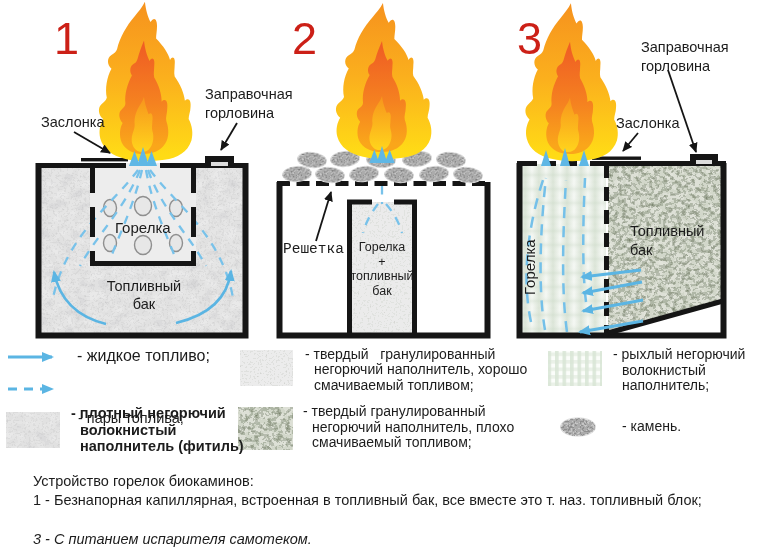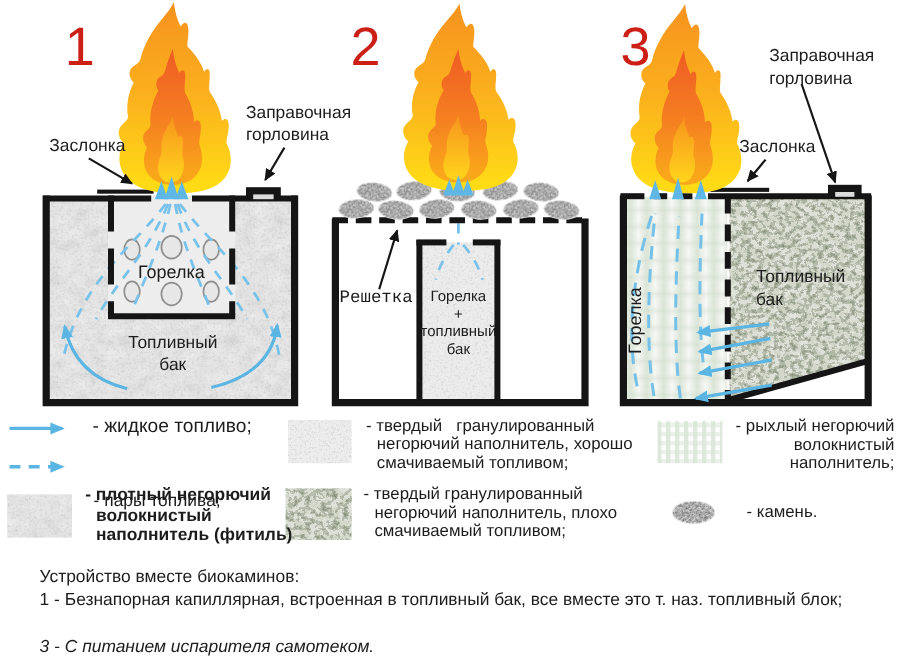--- a/index.html
+++ b/index.html
@@ -387,21 +387,21 @@
 <div class="leg" style="left:78px;top:382px;font-size:14.5px;margin-top:29px;">- пары топлива;</div>
 <div class="leg hang" style="left:71px;top:405px;font-size:14.5px;line-height:16.5px;font-weight:bold;">- плотный негорючий
 волокнистый
 наполнитель (фитиль)</div>
 <div class="leg hang" style="left:305px;top:346.5px;">- твердый   гранулированный
 негорючий наполнитель, хорошо
 смачиваемый топливом;</div>
 <div class="leg hang" style="left:303px;top:404px;">- твердый гранулированный
 негорючий наполнитель, плохо
 смачиваемый топливом;</div>
-<div class="leg hang" style="left:613px;top:347px;text-align:right;">- рыхлый негорючий
+<div class="leg hang" style="left:613px;top:347px;">- рыхлый негорючий
 волокнистый
 наполнитель;</div>
 <div class="leg" style="left:622px;top:419px;">- камень.</div>
 
-<div class="foot" style="top:472.5px;">Устройство вместе биокаминов:</div>
+<div class="foot" style="top:472.5px;">Устройство горелок биокаминов:</div>
 <div class="foot" style="top:492px;">1 - Безнапорная капиллярная, встроенная в топливный бак, все вместе это т. наз. топливный блок;</div>
 <div class="foot" style="top:530.5px;font-style:italic;">3 - С питанием испарителя самотеком.</div>
 </div>
 
 </body></html>

